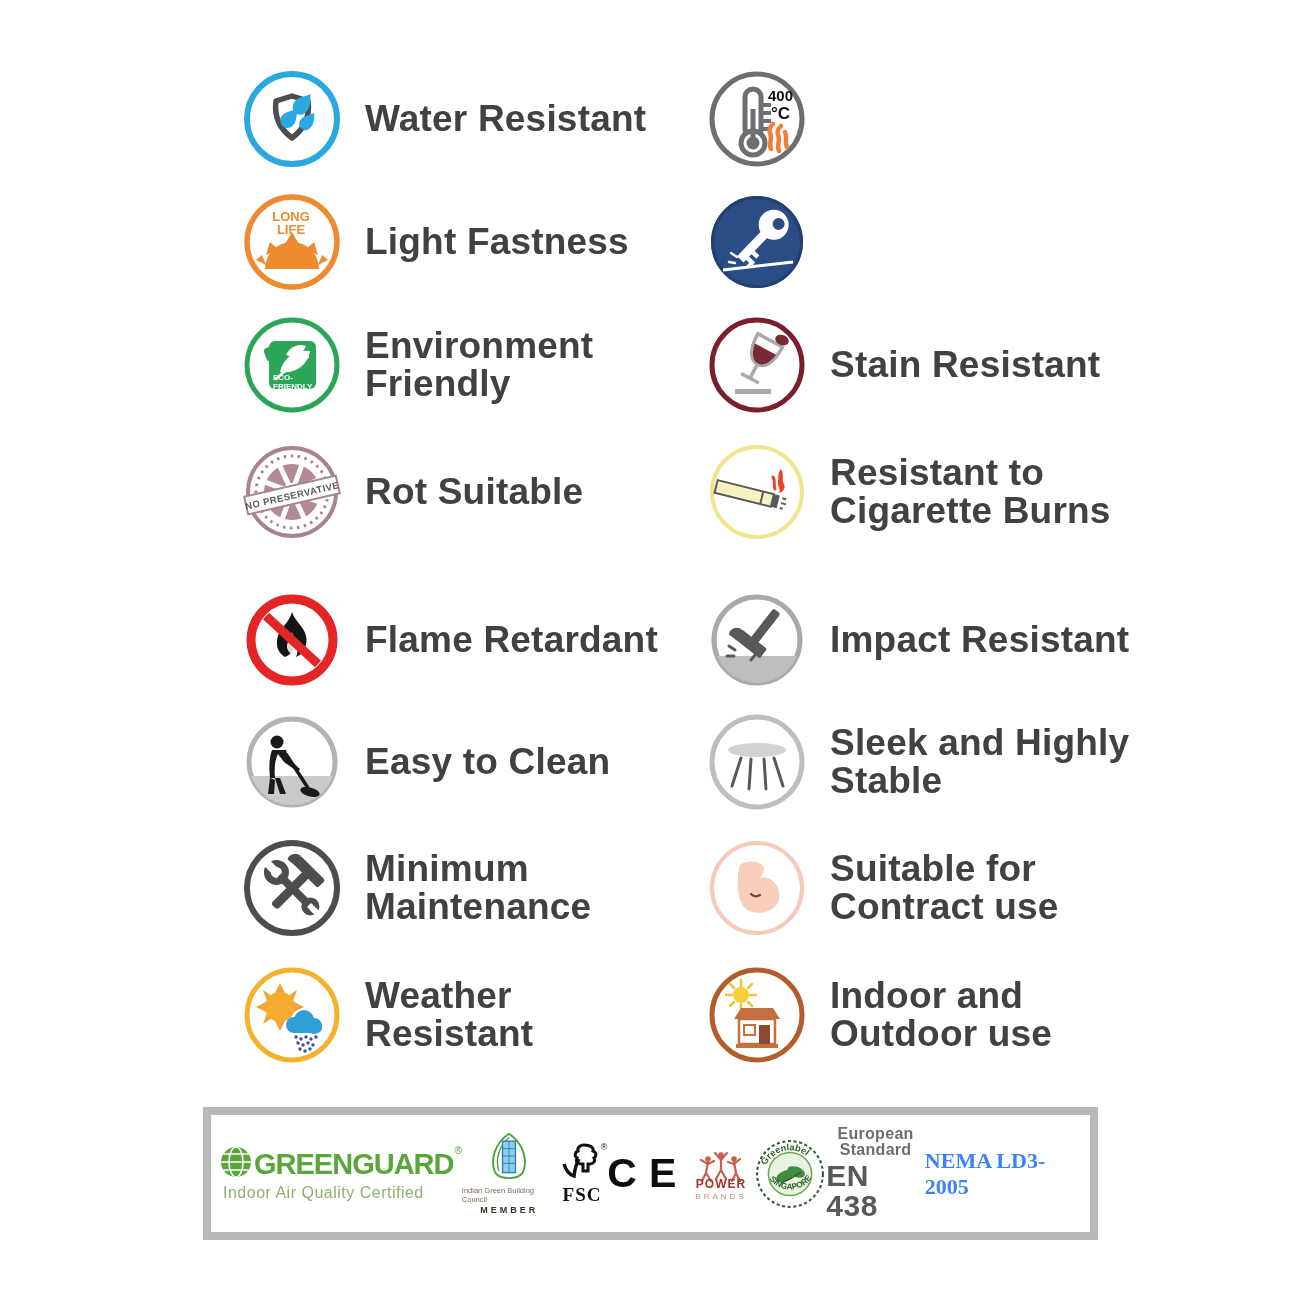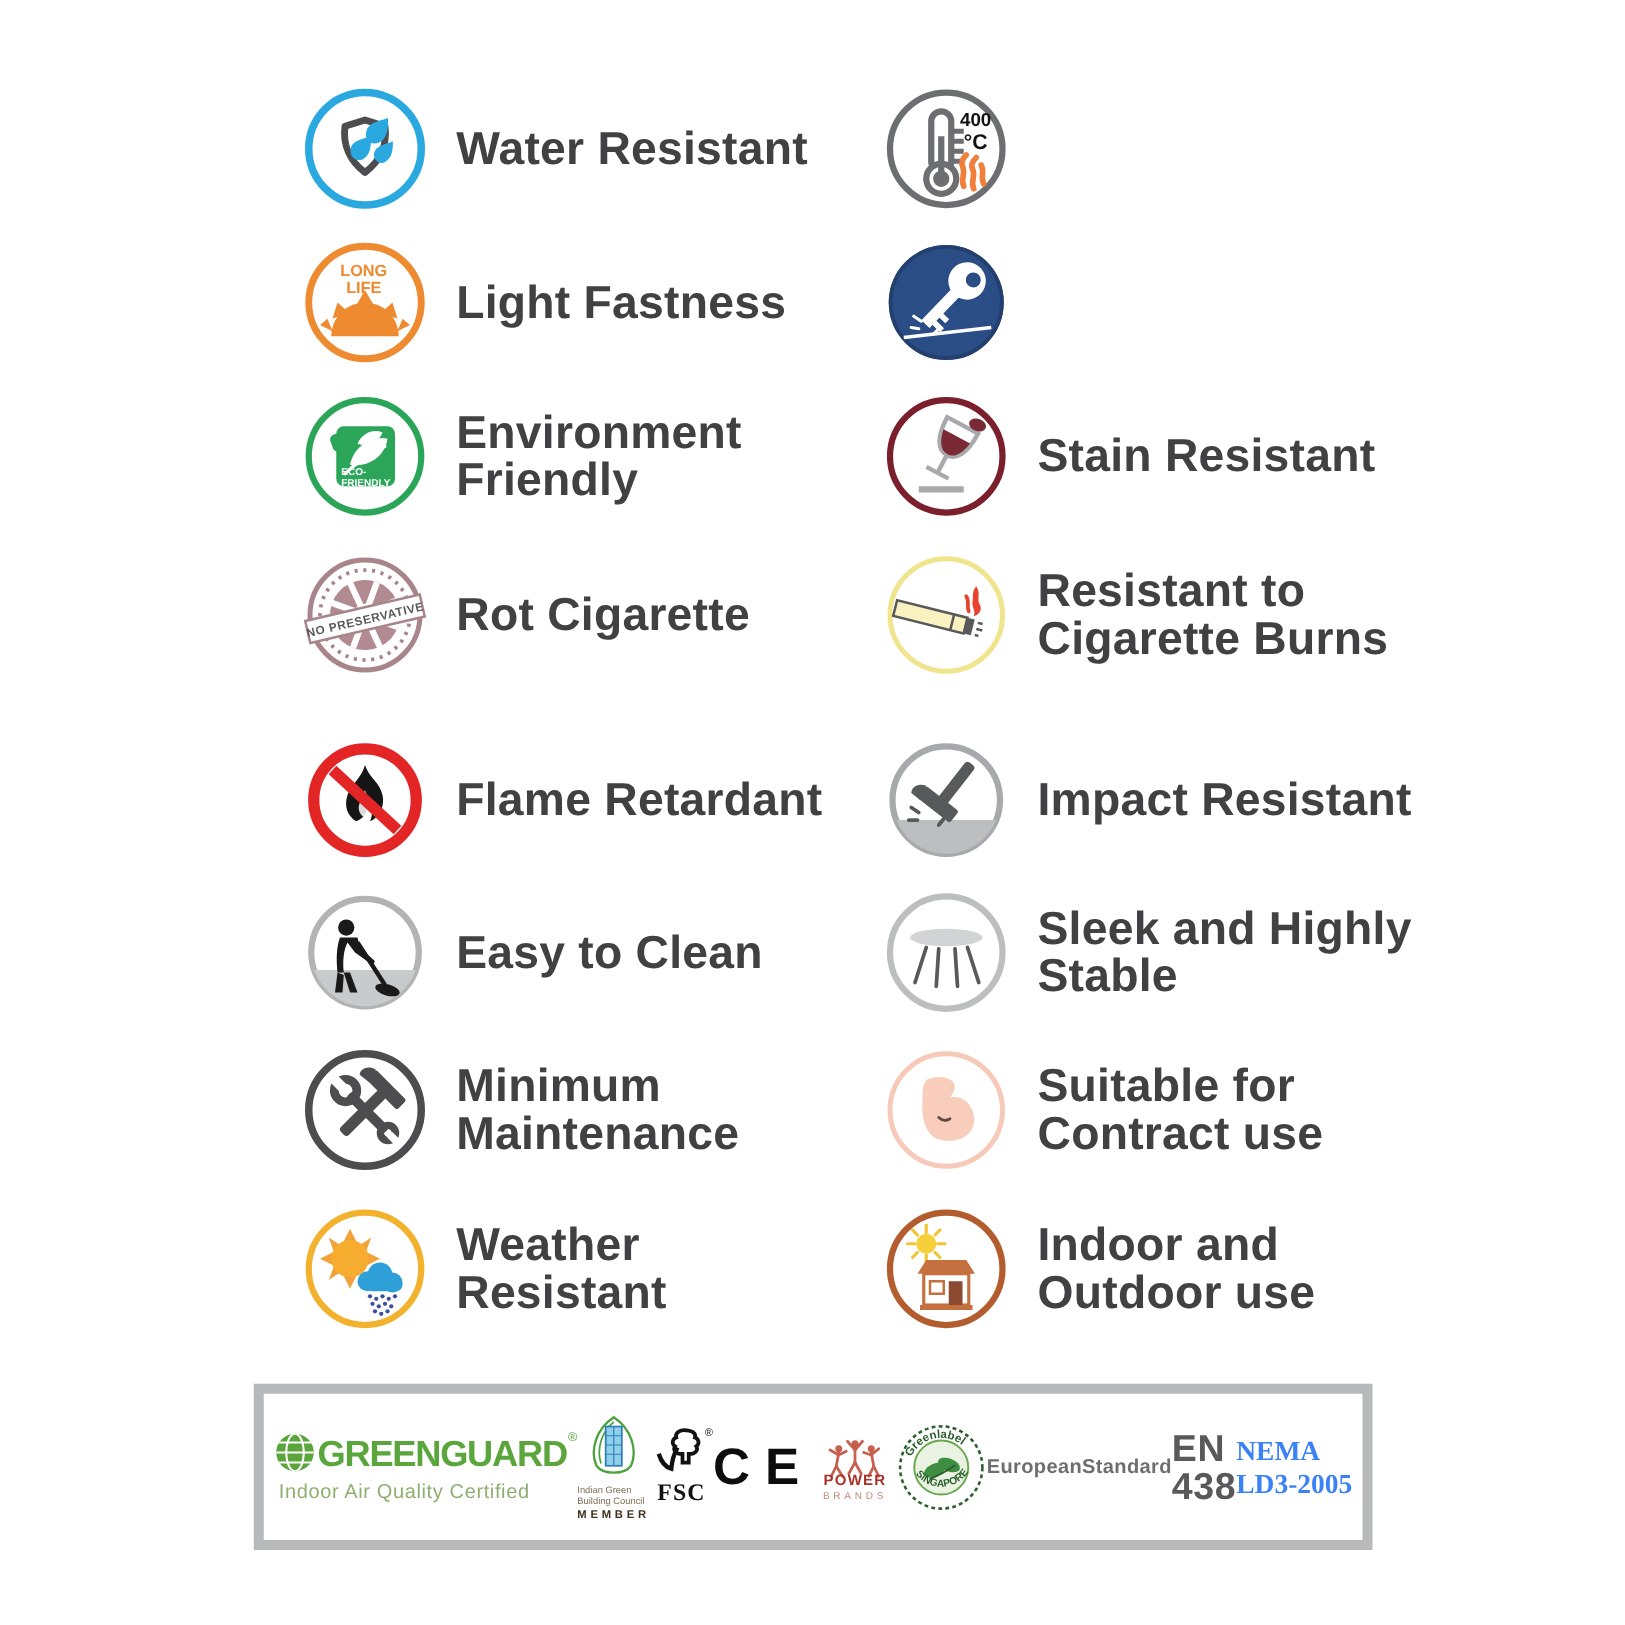--- a/index.html
+++ b/index.html
@@ -30,21 +30,21 @@
   .gg-row{display:flex;align-items:center;gap:1px;}
   .gg-name{font-size:29px;font-weight:700;color:#5aa53c;letter-spacing:-1px;}
   .gg-reg{font-size:10px;color:#5aa53c;align-self:flex-start;}
   .gg-tagline{font-size:16px;color:#8fae6f;margin-top:1px;margin-left:4px;letter-spacing:0.5px;}
   .igbc-council{font-size:7.5px;color:#7d6e57;margin-top:2px;}
   .igbc-member{font-size:9px;font-weight:700;color:#3f2f1e;letter-spacing:3px;margin-top:1px;}
   .fsc-row{display:flex;align-items:flex-start;}
   .fsc-reg{font-size:9px;color:#111;}
   .fsc-name{font-family:"Liberation Serif",serif;font-size:19px;font-weight:700;color:#111;letter-spacing:1px;margin-top:-2px;}
   .ce-text{font-size:41px;font-weight:700;color:#0d0d0d;letter-spacing:12px;font-family:"Liberation Sans",sans-serif;}
-  .en{display:flex;flex-direction:row;line-height:1;}
+  .en{display:flex;flex-direction:column;line-height:1;}
   .en-small{font-size:16px;font-weight:700;color:#6d6e71;letter-spacing:0.3px;}
   .en-big{font-size:30px;font-weight:800;color:#58595b;margin-top:3px;letter-spacing:0.5px;}
   .nema{font-family:"Liberation Serif",serif;font-size:22px;font-weight:700;color:#3b82f6;}
   svg text{font-family:"Liberation Sans",sans-serif;}
 </style>
 </head>
 <body>
 
 <div class="canvas">
 
@@ -113,21 +113,21 @@
               <line x1="30" y1="70" x2="70" y2="30"></line>
           </g>
           <circle cx="50" cy="50" r="9" fill="#fff"></circle>
         </g>
         <g transform="rotate(-13 50 53)">
           <rect x="3" y="44" width="94" height="18" fill="#fff" stroke="#a8858b" stroke-width="2"></rect>
           <text x="50" y="57" text-anchor="middle" font-size="9.5" font-weight="bold" fill="#58595b" letter-spacing="0.5">NO PRESERVATIVE</text>
         </g>
       </svg>
     </span>
-    <span class="label">Rot Cigarette</span>
+    <span class="label">Rot Suitable</span>
   </div>
 
   <div class="feature col-left" style="top:590px">
     <span class="icon">
       <svg viewBox="0 0 100 100">
         <circle cx="50" cy="50" r="41" fill="#fff" stroke="#e32526" stroke-width="9"></circle>
         <path d="M50 22 C53 32 62 36 64 46 C66 54 62 64 54 67 C57 61 55 56 51 53 C53 59 49 65 43 67 C36 63 33 55 36 46 C39 37 47 33 50 22 Z" fill="#151515"></path>
         <path d="M50 42 C52 49 56 52 55 58 C54 62 51 64 48 63 C45 60 44 56 46 52 C48 48 49 45 50 42 Z" fill="#fff" opacity="0.85"></path>
         <line x1="24" y1="26" x2="76" y2="74" stroke="#e32526" stroke-width="9"></line>
       </svg>

